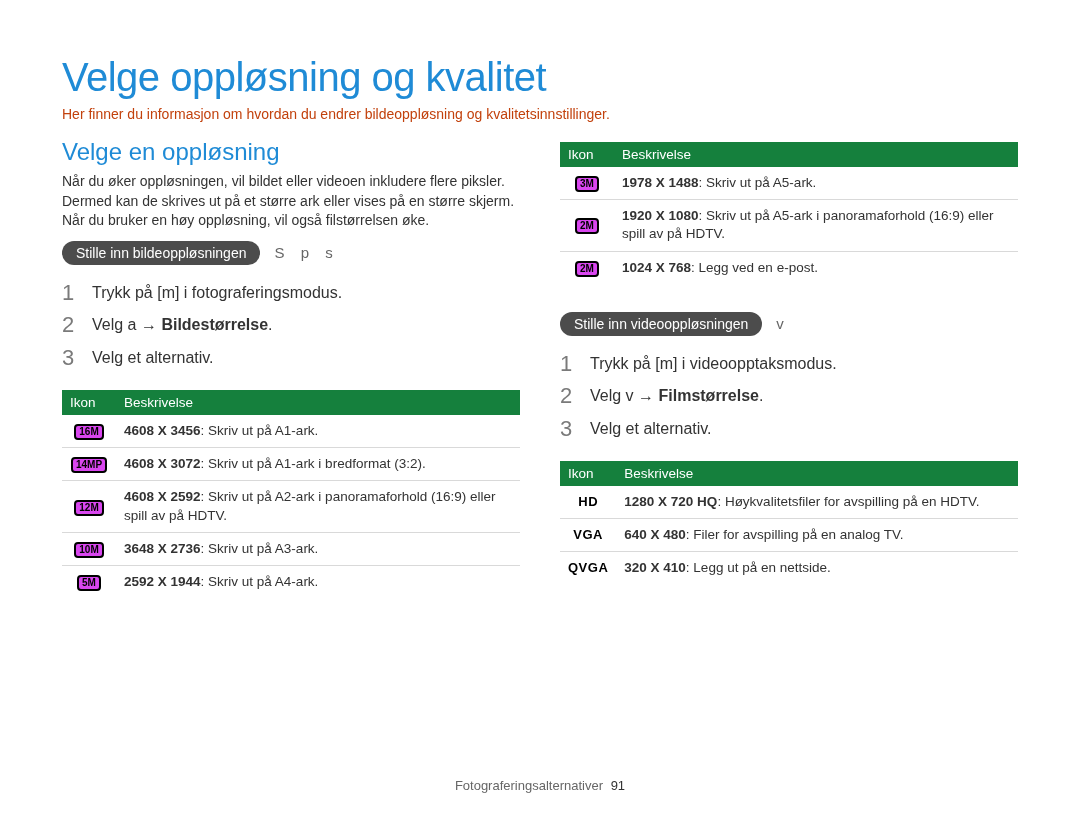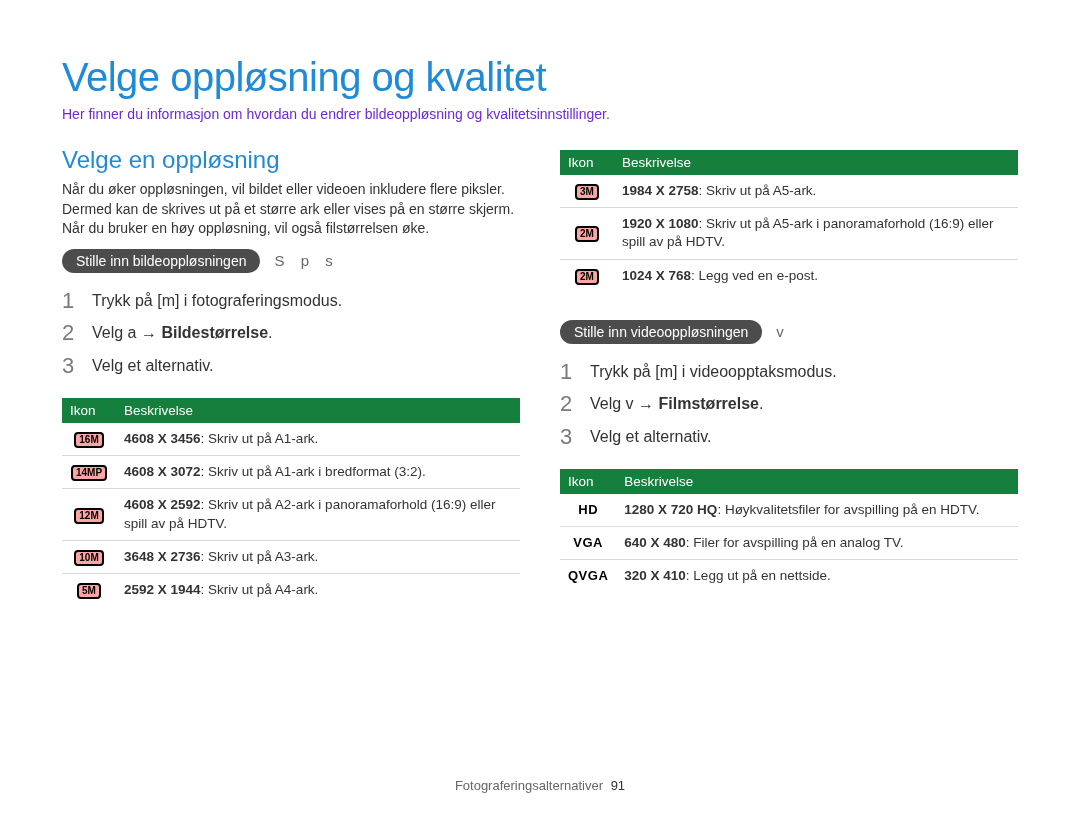--- a/index.html
+++ b/index.html
@@ -19,22 +19,22 @@
   }
   h1.title {
     font-size: 40px;
     font-weight: 400;
     color: #1f8bd6;
     margin: 0 0 6px 0;
     letter-spacing: -0.5px;
   }
   .subtitle {
     font-size: 14px;
-    color: #6d28d9;
-    margin-bottom: 24px;
+    color: #c2410c;
+    margin-bottom: 16px;
   }
   .columns {
     display: flex;
     gap: 40px;
   }
   .col {
     flex: 1;
     min-width: 0;
   }
   h2.section {
@@ -114,21 +114,21 @@
   table.desc tr:last-child td { border-bottom: none; }
   .icon-box {
     display: inline-block;
     border: 2px solid #000;
     border-radius: 4px;
     padding: 1px 3px;
     font-size: 10px;
     font-weight: 700;
     line-height: 1;
     color: #000;
-    background: #fca5a5;
+    background: #d946ef;
     min-width: 24px;
     text-align: center;
   }
   .icon-text {
     display: inline-block;
     font-weight: 800;
     font-size: 13px;
     color: #000;
     font-family: Arial Black, Arial, sans-serif;
     letter-spacing: 0.5px;
@@ -218,21 +218,21 @@
       <table class="desc" style="margin-top:4px;">
         <thead>
           <tr>
             <th class="ikon">Ikon</th>
             <th>Beskrivelse</th>
           </tr>
         </thead>
         <tbody id="right-top-rows">
             <tr>
               <td style="text-align: center;"><span class="icon-box">3M</span></td>
-              <td><b>1984 X 2758</b>: Skriv ut på A5-ark.</td>
+              <td><b>1978 X 1488</b>: Skriv ut på A5-ark.</td>
             </tr>
             <tr>
               <td style="text-align: center;"><span class="icon-box">2M</span></td>
               <td><b>1920 X 1080</b>: Skriv ut på A5-ark i panoramaforhold (16:9) eller spill av på HDTV.</td>
             </tr>
             <tr>
               <td style="text-align: center;"><span class="icon-box">2M</span></td>
               <td><b>1024 X 768</b>: Legg ved en e-post.</td>
             </tr>
           </tbody>

